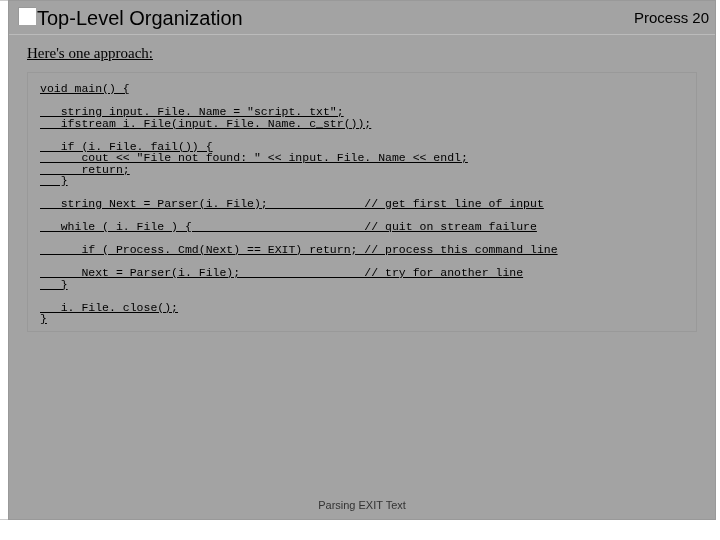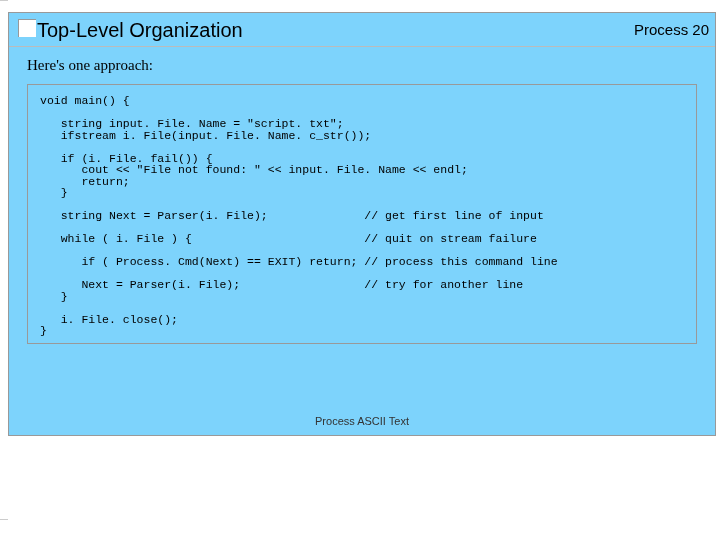--- a/index.html
+++ b/index.html
@@ -6,25 +6,25 @@
   body {
     width: 720px;
     height: 540px;
     background: #fff;
     font-family: Arial, Helvetica, sans-serif;
     position: relative;
   }
   .slide {
     position: absolute;
     left: 8px;
-    top: 12px;
+    top: 0;
     width: 708px;
-    height: 424px;
+    height: 520px;
     border: 1px solid #999;
-    background: #7dd3fc;
+    background: #a3a3a3;
   }
   .tabcorner {
     position: absolute;
     left: 9px;
     top: 6px;
     width: 18px;
     height: 18px;
     border-top: 1px solid #999;
     border-left: 1px solid #999;
     background: #fff;
@@ -46,29 +46,31 @@
     font-size: 15px;
     color: #000;
   }
   .content {
     padding: 10px 18px 0 18px;
   }
   .lead {
     font-family: Georgia, 'Times New Roman', serif;
     font-size: 15px;
     margin-bottom: 10px;
+    text-decoration: underline;
   }
   .codebox {
     border: 1px solid #999;
     padding: 10px 12px 6px 12px;
     font-family: "Courier New", Courier, monospace;
     font-size: 11.5px;
     line-height: 1.0;
     white-space: pre;
     color: #000;
+    text-decoration: underline;
   }
   .footer {
     position: absolute;
     bottom: 8px;
     left: 0;
     width: 100%;
     text-align: center;
     font-size: 11px;
     color: #333;
   }
@@ -115,14 +117,14 @@
 
       if ( Process. Cmd(Next) == EXIT) return; // process this command line
 
       Next = Parser(i. File);                  // try for another line
    }
 
    i. File. close();
 }</div>
   </div>
 
-  <div class="footer">Process ASCII Text</div>
+  <div class="footer">Parsing EXIT Text</div>
 </div>
 
 </body></html>

